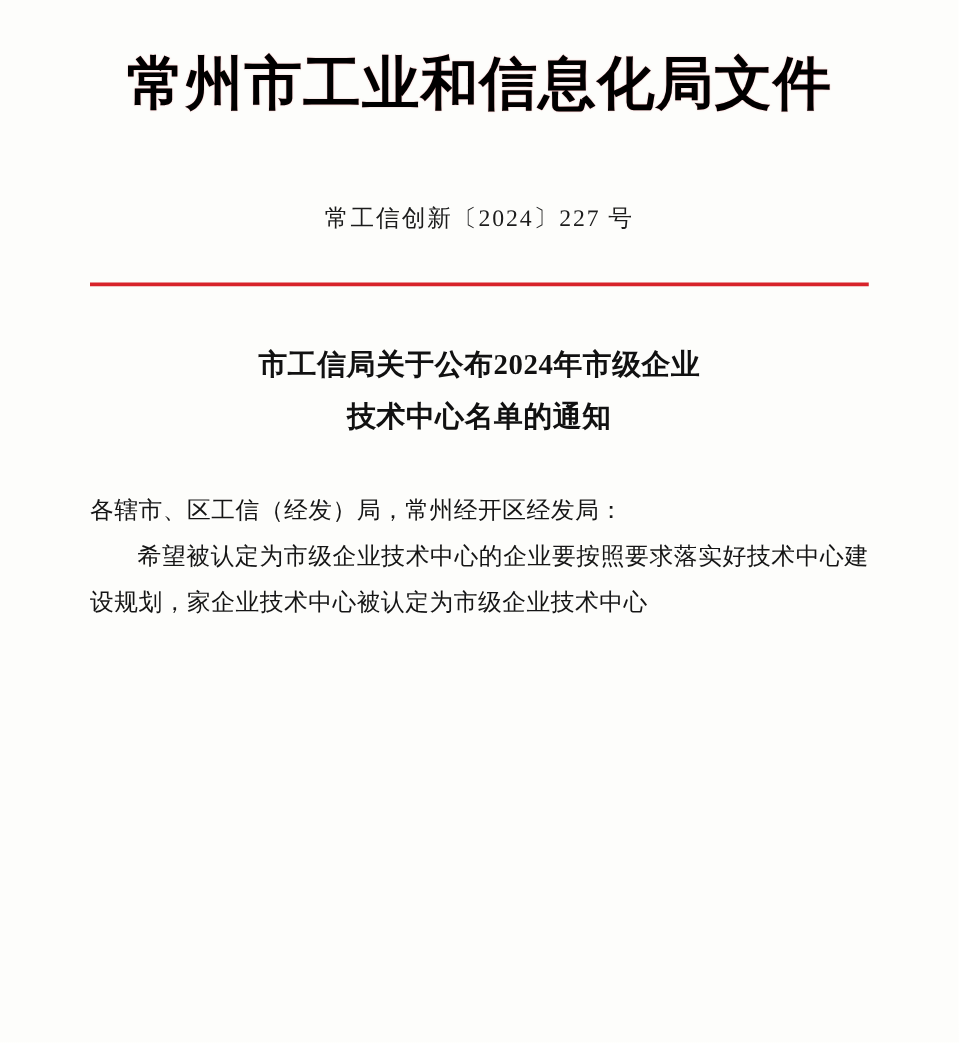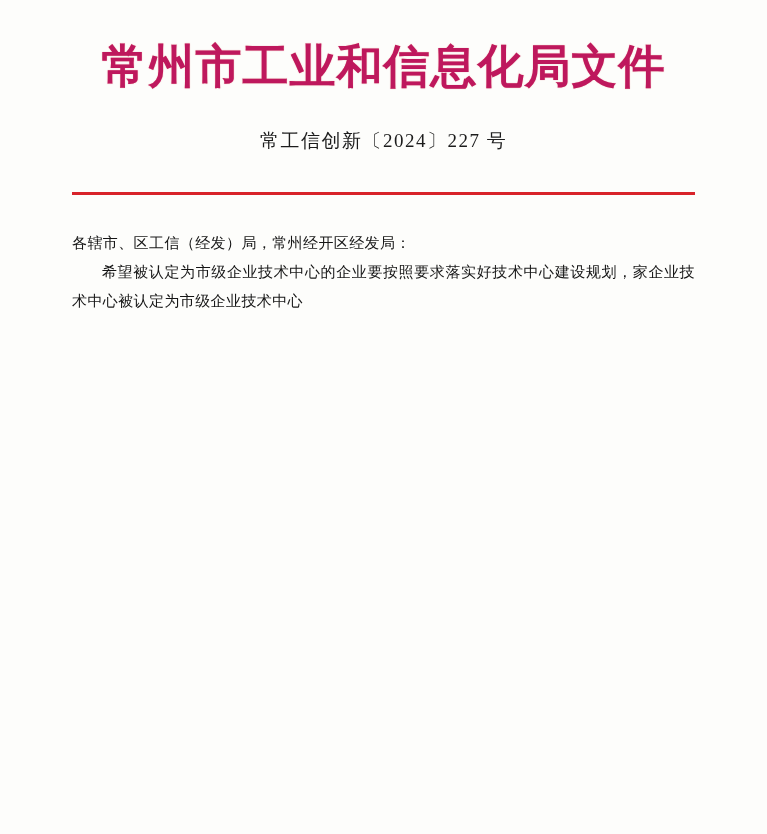--- a/index.html
+++ b/index.html
@@ -24,28 +24,28 @@
   }
   .doc-header {
     text-align: center;
     padding-top: 38px;
   }
   .doc-title-red {
     font-family: "DejaVu Serif", "Liberation Serif", serif;
     font-weight: 700;
     font-size: 46px;
     letter-spacing: 1px;
-    color: #be185d;
+    color: #000000;
     line-height: 1.25;
     white-space: nowrap;
     text-shadow: 0 0 1px rgba(216,35,42,0.5);
   }
   .doc-number {
     text-align: center;
-    margin-top: 32px;
+    margin-top: 66px;
     font-size: 19px;
     letter-spacing: 1.5px;
     color: #1c1c1c;
     font-family: "Liberation Serif", "DejaVu Serif", serif;
   }
   .red-rule {
     margin-top: 38px;
     height: 3px;
     background: #d8232a;
     width: 100%;
@@ -57,21 +57,21 @@
     font-weight: 700;
     line-height: 1.85;
     letter-spacing: 0.5px;
     color: #111;
   }
   .doc-subject .line {
     display: block;
   }
   .body-text {
     margin-top: 34px;
-    font-size: 15px;
+    font-size: 19px;
     line-height: 1.95;
     letter-spacing: 0.4px;
     color: #151515;
     text-align: justify;
   }
   .para {
     margin: 0;
   }
   .para.indent {
     text-indent: 2em;
@@ -92,20 +92,24 @@
 <div class="page">
 
   <div class="doc-header">
     <div class="doc-title-red">常州市工业和信息化局文件</div>
   </div>
 
   <div class="doc-number">常工信创新〔2024〕227 号</div>
 
   <div class="red-rule"></div>
 
+  <div class="doc-subject">
+    <span class="line">市工信局关于公布2024年市级企业</span>
+    <span class="line">技术中心名单的通知</span>
+  </div>
 
   <div class="body-text">
     <p class="para">各辖市、区工信（经发）局，常州经开区经发局：</p>
     <p class="para indent">希望被认定为市级企业技术中心的企业要按照要求落实好技术中心建设规划，家企业技术中心被认定为市级企业技术中心</p>
   </div>
 
   <div class="fade-bottom"></div>
 </div>
 
 </body></html>

